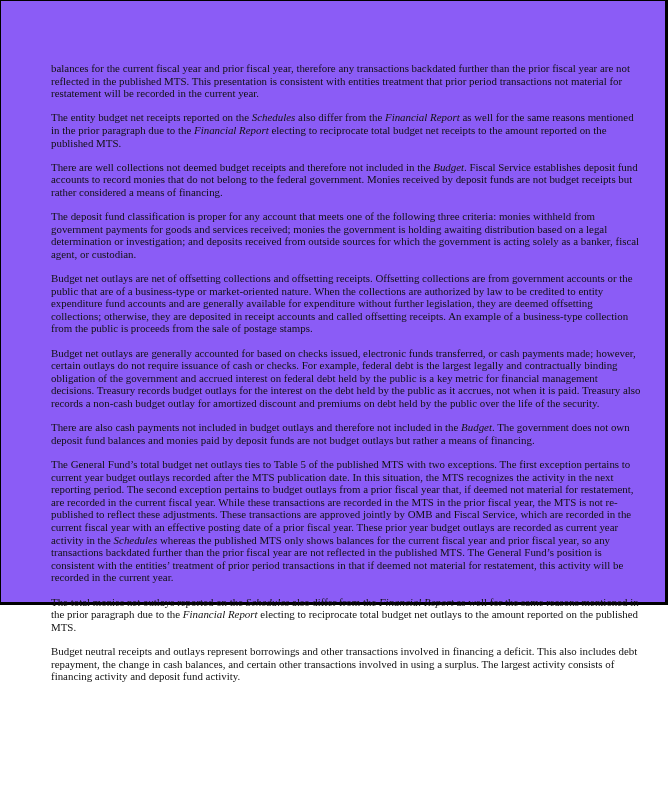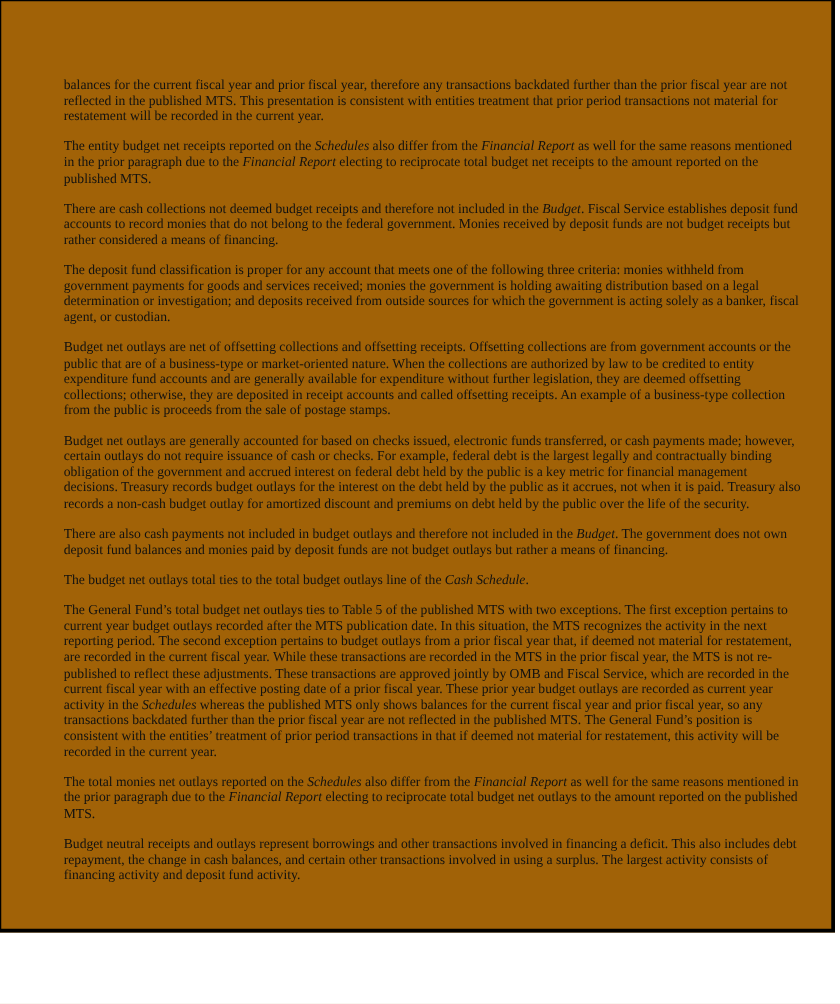--- a/index.html
+++ b/index.html
@@ -1,43 +1,42 @@
 <!DOCTYPE html>
 <html><head>
 <meta charset="utf-8">
 <style>
   html, body { margin: 0; padding: 0; background: #ffffff; }
   body { width: 672px; height: 803px; overflow: hidden; position: relative; }
   .page {
     position: absolute; left: 0; top: 0;
-    width: 668px; height: 746px;
+    width: 668px; height: 605px;
     box-sizing: border-box;
     border-top: 1px solid #000; border-left: 1px solid #000;
     border-right: 3px solid #000; border-bottom: 3px solid #000;
-    background: #a16207;
+    background: #8b5cf6;
   }
   .content {
     position: absolute; left: 50px; top: 61px; width: 590px;
     font-family: "Liberation Serif", "DejaVu Serif", serif;
     font-size: 10.9px; line-height: 12.6px; color: #111;
   }
   .content p { margin: 0 0 11.6px 0; }
   .content h3 { margin: 0 0 11.6px 0; font-size: 10.9px; font-weight: bold; }
   .content em { }
 </style>
 </head>
 <body>
 
 <div class="page">
   <div class="content" id="doc-body">
       <p><span>balances for the current fiscal year and prior fiscal year, therefore any transactions backdated further than the prior fiscal year are not reflected in the published MTS. This presentation is consistent with entities treatment that prior period transactions not material for restatement will be recorded in the current year.</span></p>
       <p><span>The entity budget net receipts reported on the </span><em>Schedules</em><span> also differ from the </span><em>Financial Report</em><span> as well for the same reasons mentioned in the prior paragraph due to the </span><em>Financial Report</em><span> electing to reciprocate total budget net receipts to the amount reported on the published MTS.</span></p>
-      <p><span>There are cash collections not deemed budget receipts and therefore not included in the </span><em>Budget</em><span>. Fiscal Service establishes deposit fund accounts to record monies that do not belong to the federal government. Monies received by deposit funds are not budget receipts but rather considered a means of financing.</span></p>
+      <p><span>There are well collections not deemed budget receipts and therefore not included in the </span><em>Budget</em><span>. Fiscal Service establishes deposit fund accounts to record monies that do not belong to the federal government. Monies received by deposit funds are not budget receipts but rather considered a means of financing.</span></p>
       <p><span>The deposit fund classification is proper for any account that meets one of the following three criteria: monies withheld from government payments for goods and services received; monies the government is holding awaiting distribution based on a legal determination or investigation; and deposits received from outside sources for which the government is acting solely as a banker, fiscal agent, or custodian.</span></p>
       <p><span>Budget net outlays are net of offsetting collections and offsetting receipts. Offsetting collections are from government accounts or the public that are of a business-type or market-oriented nature. When the collections are authorized by law to be credited to entity expenditure fund accounts and are generally available for expenditure without further legislation, they are deemed offsetting collections; otherwise, they are deposited in receipt accounts and called offsetting receipts. An example of a business-type collection from the public is proceeds from the sale of postage stamps.</span></p>
       <p><span>Budget net outlays are generally accounted for based on checks issued, electronic funds transferred, or cash payments made; however, certain outlays do not require issuance of cash or checks. For example, federal debt is the largest legally and contractually binding obligation of the government and accrued interest on federal debt held by the public is a key metric for financial management decisions. Treasury records budget outlays for the interest on the debt held by the public as it accrues, not when it is paid. Treasury also records a non-cash budget outlay for amortized discount and premiums on debt held by the public over the life of the security.</span></p>
       <p><span>There are also cash payments not included in budget outlays and therefore not included in the </span><em>Budget</em><span>. The government does not own deposit fund balances and monies paid by deposit funds are not budget outlays but rather a means of financing.</span></p>
-      <p><span>The budget net outlays total ties to the total budget outlays line of the </span><em>Cash Schedule</em><span>.</span></p>
       <p><span>The General Fund’s total budget net outlays ties to Table 5 of the published MTS with two exceptions. The first exception pertains to current year budget outlays recorded after the MTS publication date. In this situation, the MTS recognizes the activity in the next reporting period. The second exception pertains to budget outlays from a prior fiscal year that, if deemed not material for restatement, are recorded in the current fiscal year. While these transactions are recorded in the MTS in the prior fiscal year, the MTS is not re-published to reflect these adjustments. These transactions are approved jointly by OMB and Fiscal Service, which are recorded in the current fiscal year with an effective posting date of a prior fiscal year. These prior year budget outlays are recorded as current year activity in the </span><em>Schedules</em><span> whereas the published MTS only shows balances for the current fiscal year and prior fiscal year, so any transactions backdated further than the prior fiscal year are not reflected in the published MTS. The General Fund’s position is consistent with the entities’ treatment of prior period transactions in that if deemed not material for restatement, this activity will be recorded in the current year.</span></p>
       <p><span>The total monies net outlays reported on the </span><em>Schedules</em><span> also differ from the </span><em>Financial Report</em><span> as well for the same reasons mentioned in the prior paragraph due to the </span><em>Financial Report</em><span> electing to reciprocate total budget net outlays to the amount reported on the published MTS.</span></p>
       <p><span>Budget neutral receipts and outlays represent borrowings and other transactions involved in financing a deficit. This also includes debt repayment, the change in cash balances, and certain other transactions involved in using a surplus. The largest activity consists of financing activity and deposit fund activity.</span></p>
     </div>
 </div>
 
 </body></html>

